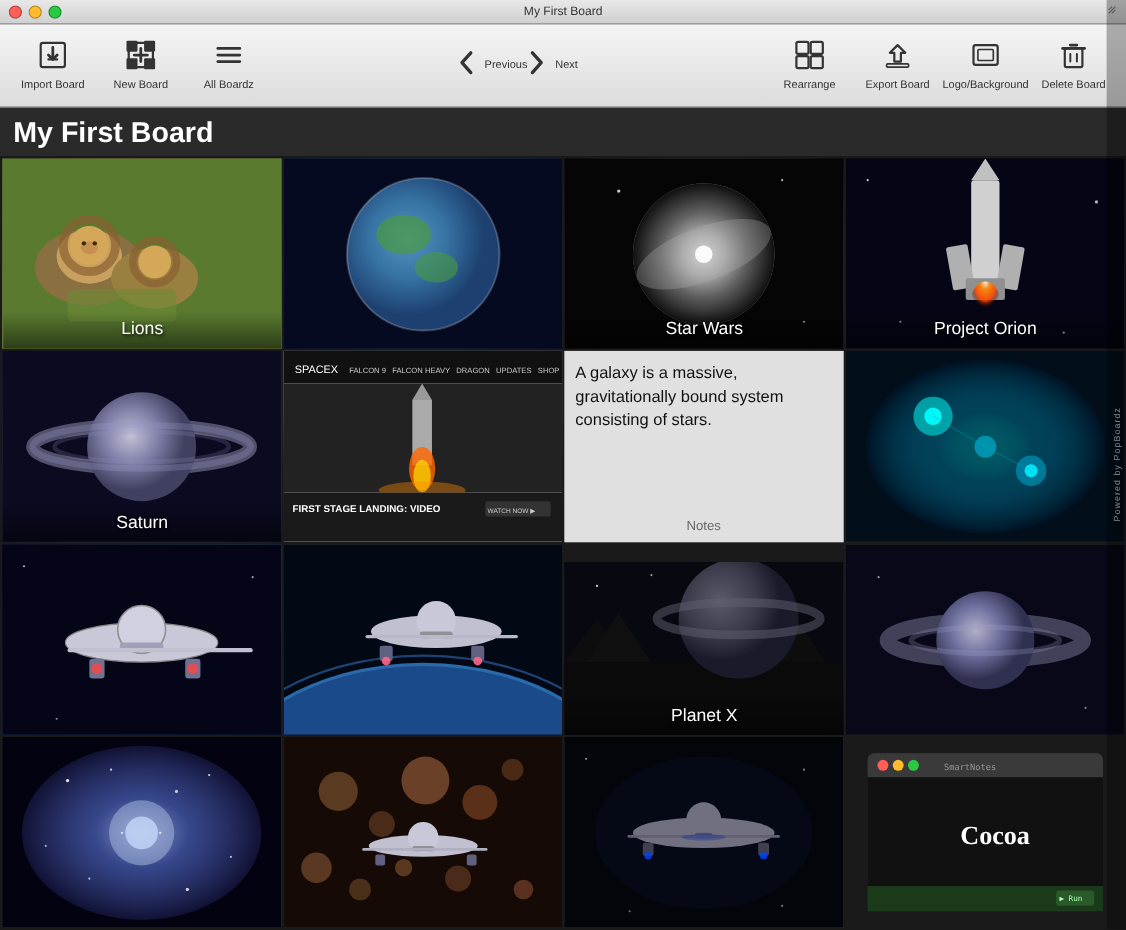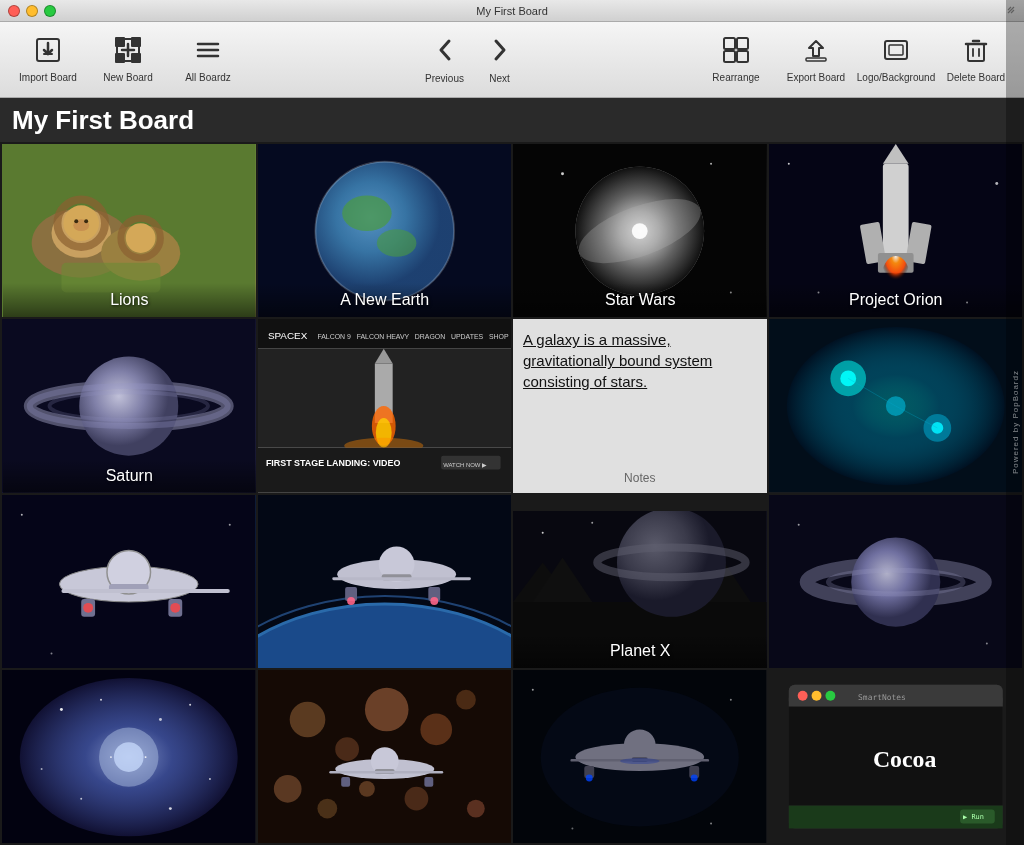--- a/index.html
+++ b/index.html
@@ -77,21 +77,21 @@
       color: #333;
       line-height: 1;
     }
     .toolbar-btn .label {
       font-size: 10px;
       color: #333;
       text-align: center;
     }
     .nav-btn {
       display: flex;
-      flex-direction: column;
+      flex-direction: row;
       align-items: center;
       justify-content: center;
       width: 55px;
       height: 68px;
       cursor: pointer;
       gap: 3px;
     }
     .nav-btn .icon { font-size: 22px; color: #333; }
     .nav-btn .label { font-size: 10px; color: #333; }
 
@@ -143,21 +143,20 @@
       text-shadow: 1px 1px 3px rgba(0,0,0,0.8);
       background: linear-gradient(transparent, rgba(0,0,0,0.5));
     }
     .notes-text {
       position: absolute;
       top: 0; left: 0; right: 0;
       padding: 10px;
       font-size: 15px;
       color: #111;
       line-height: 1.4;
-      text-decoration: underline;
     }
     .notes-label {
       position: absolute;
       bottom: 0; left: 0; right: 0;
       padding: 8px;
       font-size: 12px;
       font-weight: 500;
       color: #666;
       text-align: center;
     }
@@ -384,21 +383,20 @@
         <radialGradient id="earthGrad" cx="40%" cy="40%">
           <stop offset="0%" stop-color="#60a0d0"></stop>
           <stop offset="50%" stop-color="#3a7aaa"></stop>
           <stop offset="100%" stop-color="#1a3a6a"></stop>
         </radialGradient>
       </defs>
       <ellipse cx="110" cy="70" rx="25" ry="18" fill="#4a9a40" opacity="0.7"></ellipse>
       <ellipse cx="140" cy="100" rx="20" ry="14" fill="#4a9a40" opacity="0.6"></ellipse>
       <circle cx="128" cy="88" r="70" fill="none" stroke="rgba(255,255,255,0.2)" stroke-width="2"></circle>
     </svg>
-    <span class="grid-item-label">A New Earth</span>
   </div>
 
   <div class="grid-item bg-star-wars">
     <svg viewBox="0 0 256 175" preserveAspectRatio="xMidYMid slice">
       <rect width="256" height="175" fill="#050505"></rect>
       <circle cx="128" cy="88" r="65" fill="#888"></circle>
       <circle cx="128" cy="88" r="65" fill="url(#galaxyGrad)"></circle>
       <defs>
         <radialGradient id="galaxyGrad" cx="50%" cy="50%">
           <stop offset="0%" stop-color="#e0e0e0"></stop>

